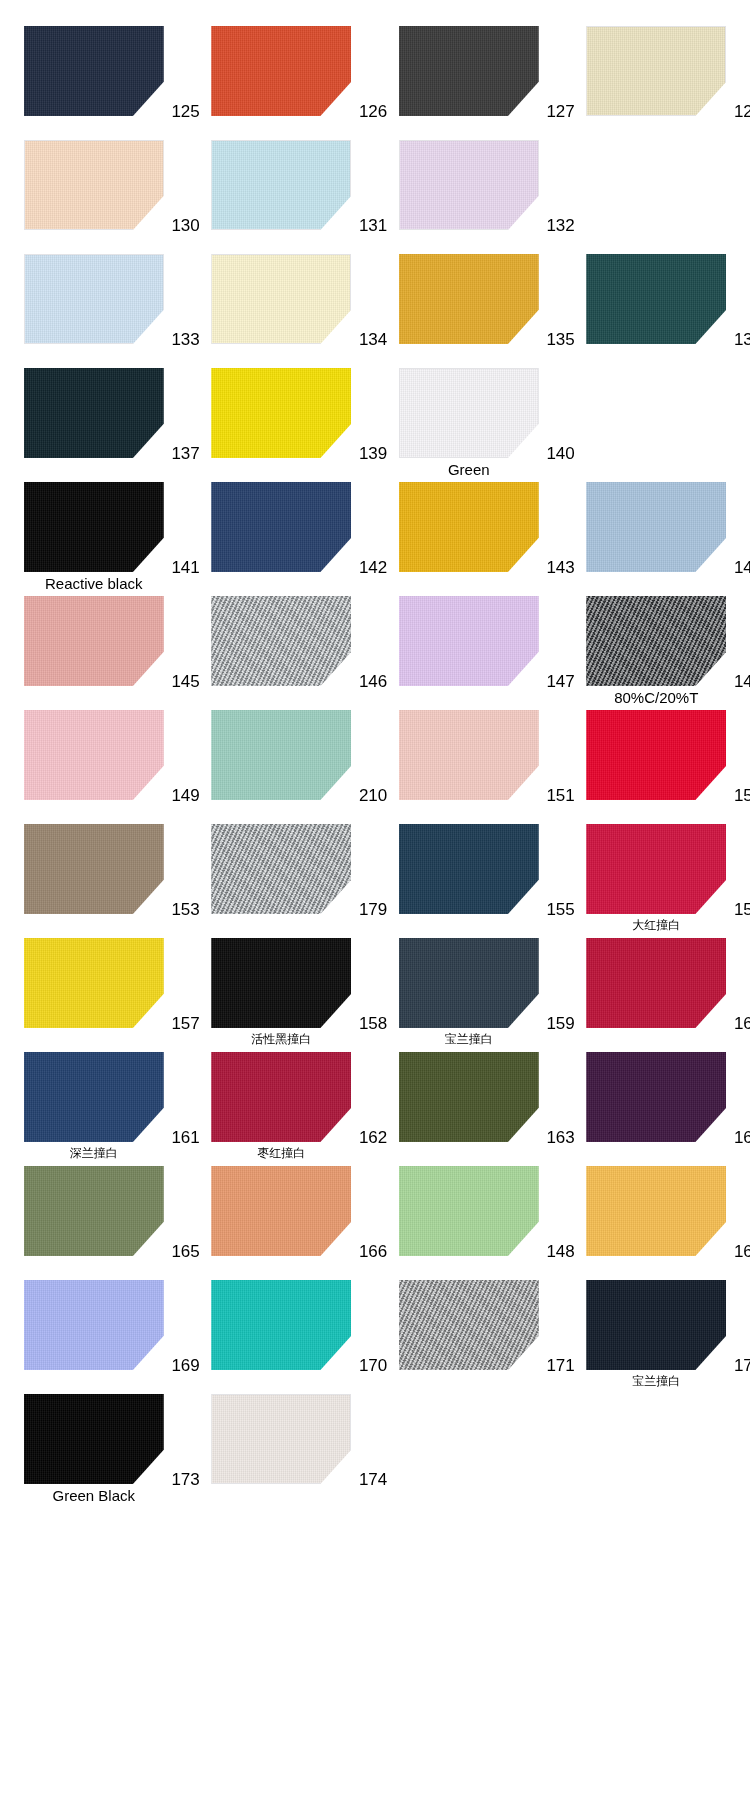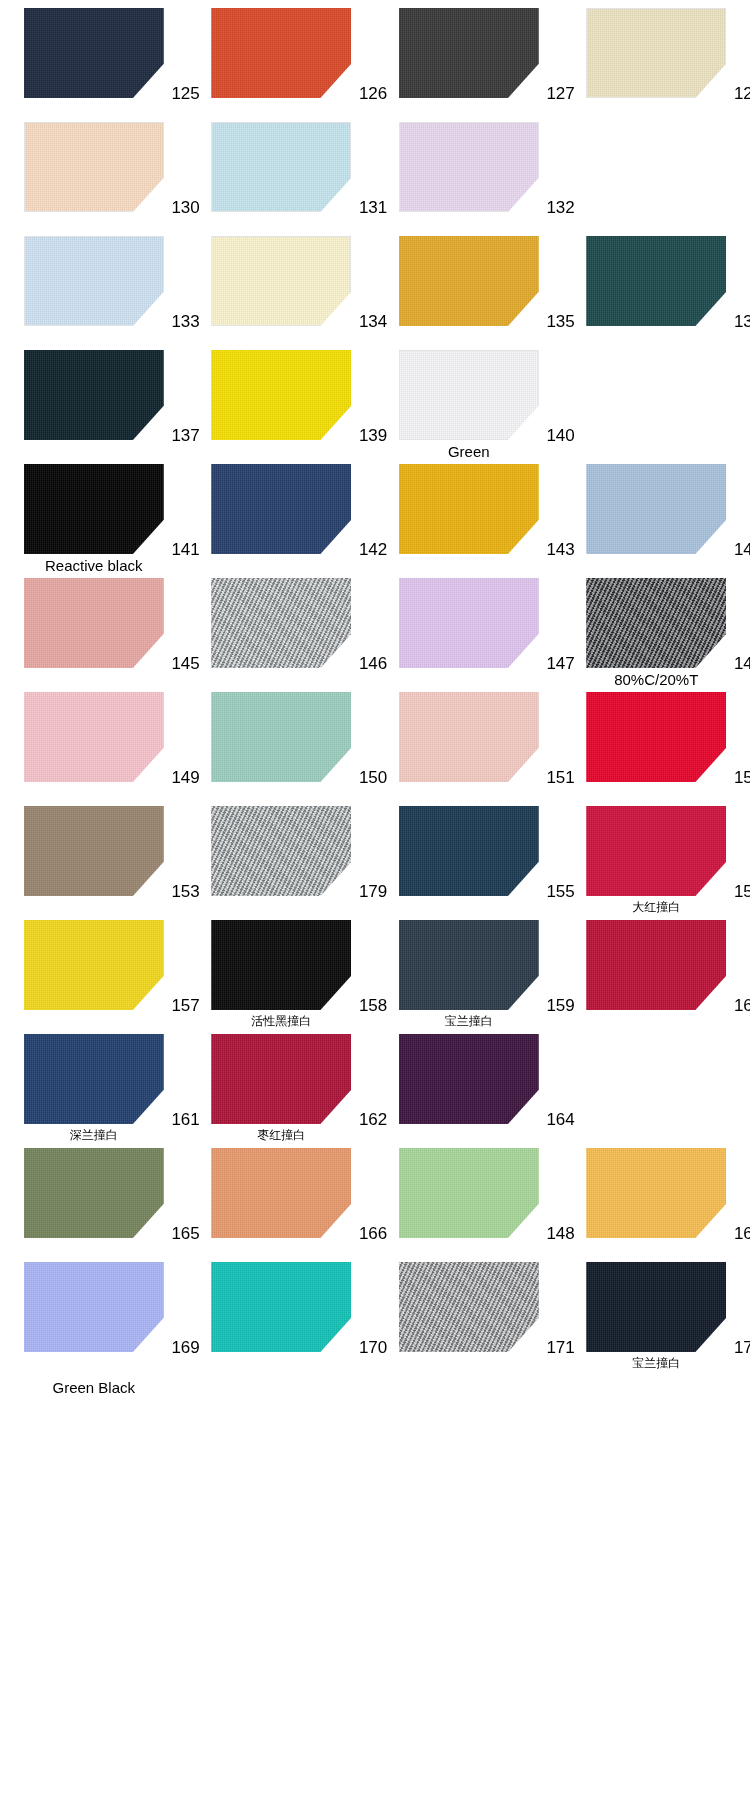--- a/index.html
+++ b/index.html
@@ -37,21 +37,21 @@
     display: flex;
     flex-direction: column;
     align-items: center;
   }
 
   
   .chip-wrap {
     position: relative;
     width: 140px;
     height: 90px;
-    margin-top: 0;
+    margin-top: 18px;
     text-decoration: underline;
   }
 
   .chip {
     width: 140px;
     height: 90px;
     -webkit-clip-path: polygon(0 0, 100% 0, 100% 62%, 78% 100%, 0 100%);
     clip-path: polygon(0 0, 100% 0, 100% 62%, 78% 100%, 0 100%);
     position: relative;
     overflow: hidden;
@@ -260,21 +260,21 @@
     <div class="swatch-row">
       <div class="swatch-cell">
         <div class="chip-wrap">
           <div class="chip" style="background: rgb(247, 196, 203);"></div>
           <div class="chip-number">149</div>
         </div>
       </div>
       <div class="swatch-cell">
         <div class="chip-wrap">
           <div class="chip" style="background: rgb(157, 207, 192);"></div>
-          <div class="chip-number">150</div>
+          <div class="chip-number">210</div>
         </div>
       </div>
       <div class="swatch-cell">
         <div class="chip-wrap">
           <div class="chip" style="background: rgb(244, 203, 195);"></div>
           <div class="chip-number">151</div>
         </div>
       </div>
       <div class="swatch-cell">
         <div class="chip-wrap">
@@ -348,20 +348,26 @@
       </div>
       <div class="swatch-cell">
         <div class="chip-wrap">
           <div class="chip" style="background: rgb(171, 22, 58);"></div>
           <div class="chip-number">162</div>
         </div>
         <div class="chip-caption cjk">枣红撞白</div>
       </div>
       <div class="swatch-cell">
         <div class="chip-wrap">
+          <div class="chip" style="background: rgb(72, 85, 42);"></div>
+          <div class="chip-number">163</div>
+        </div>
+      </div>
+      <div class="swatch-cell">
+        <div class="chip-wrap">
           <div class="chip" style="background: rgb(62, 23, 64);"></div>
           <div class="chip-number">164</div>
         </div>
       </div>
     </div>
     <div class="swatch-row">
       <div class="swatch-cell">
         <div class="chip-wrap">
           <div class="chip" style="background: rgb(118, 133, 92);"></div>
           <div class="chip-number">165</div>
@@ -408,18 +414,28 @@
       <div class="swatch-cell">
         <div class="chip-wrap">
           <div class="chip" style="background: rgb(18, 28, 41);"></div>
           <div class="chip-number">172</div>
         </div>
         <div class="chip-caption cjk">宝兰撞白</div>
       </div>
     </div>
     <div class="swatch-row">
       <div class="swatch-cell">
+        <div class="chip-wrap">
+          <div class="chip" style="background: rgb(3, 3, 3);"></div>
+          <div class="chip-number">173</div>
+        </div>
         <div class="chip-caption">Green Black</div>
+      </div>
+      <div class="swatch-cell">
+        <div class="chip-wrap">
+          <div class="chip pale" style="background: rgb(239, 233, 229);"></div>
+          <div class="chip-number">174</div>
+        </div>
       </div>
       <div class="swatch-cell"></div>
       <div class="swatch-cell"></div>
     </div>
   </div>
 
 </body></html>

